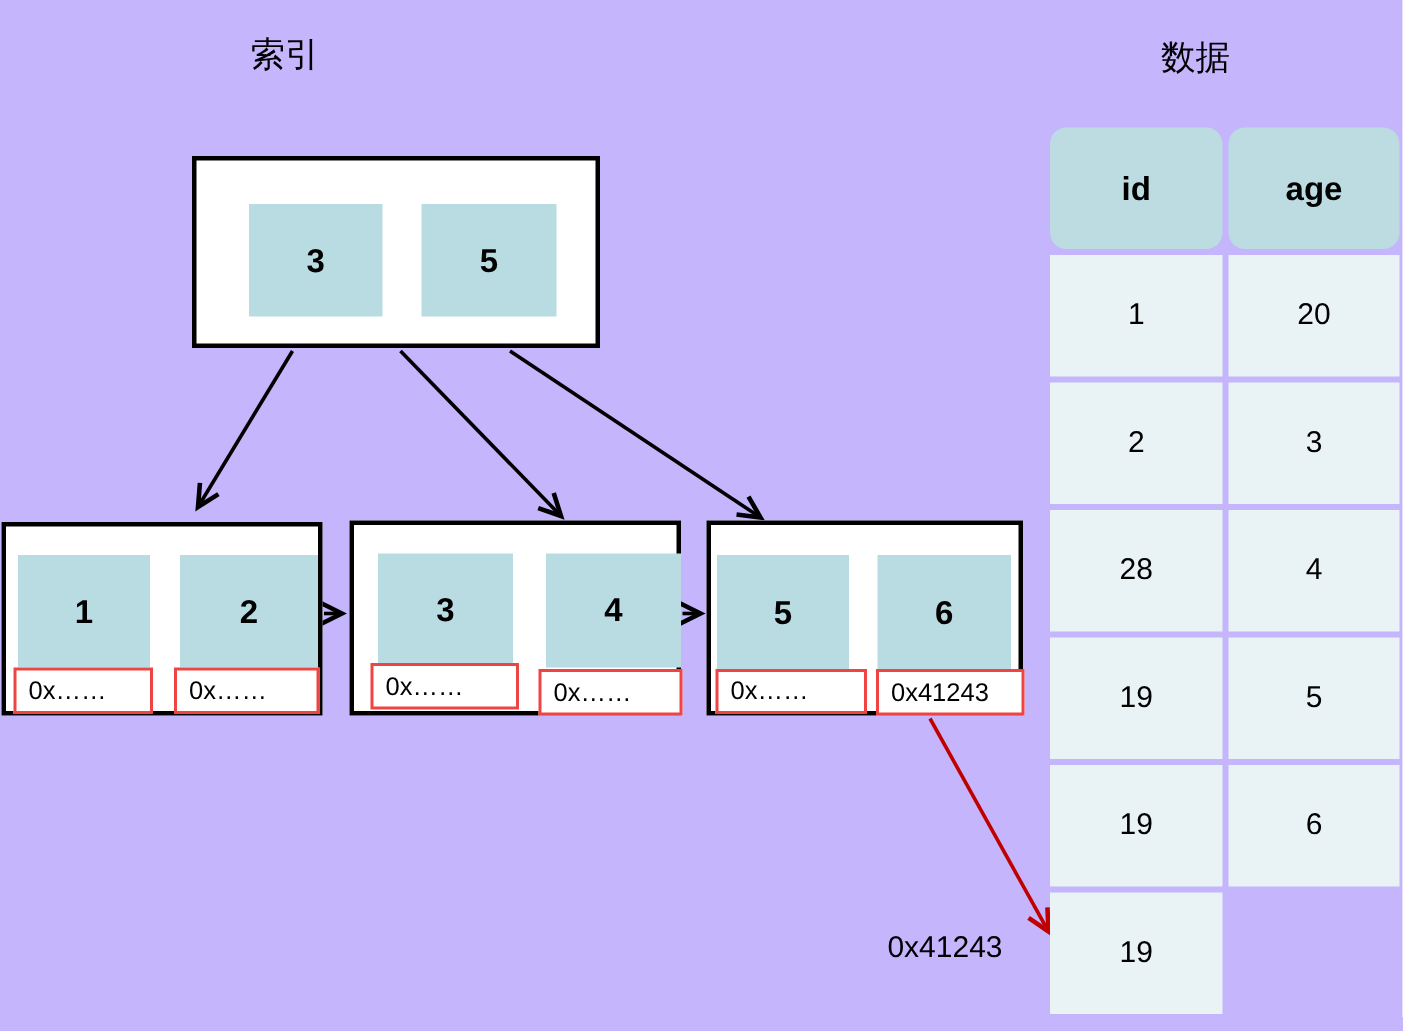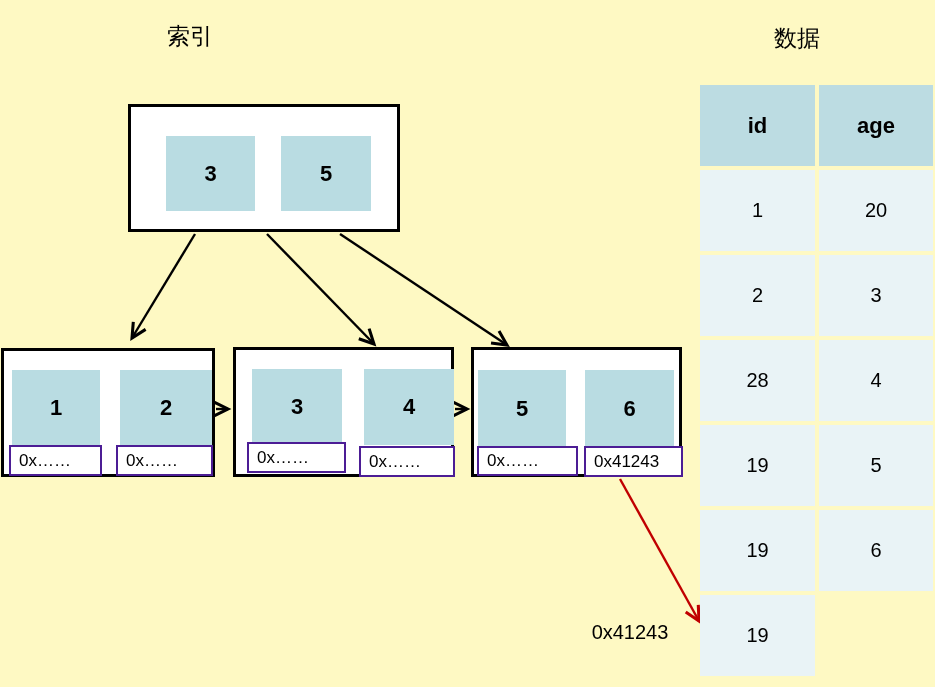--- a/index.html
+++ b/index.html
@@ -1,18 +1,18 @@
 <!DOCTYPE html>
 <html><head>
 <meta charset="utf-8">
 <style>
   * { box-sizing: border-box; margin: 0; padding: 0; }
   html, body { width: 935px; height: 687px; background: #ffffff; overflow: hidden; }
   body { font-family: "Liberation Sans", "DejaVu Sans", sans-serif; color: #000; }
-  .canvas { position: relative; width: 935px; height: 687px; background: #fef9c3; }
+  .canvas { position: relative; width: 935px; height: 687px; background: #c4b5fd; }
 
   .title { position: absolute; font-size: 23px; color: #000; white-space: nowrap; }
   .title-index { left: 167px; top: 21px; }
   .title-data  { left: 774px; top: 23px; }
 
   .arrows { position: absolute; left: 0; top: 0; width: 935px; height: 687px; pointer-events: none; }
 
   .node { position: absolute; background: #ffffff; border: 3px solid #000000; }
   .root-node { left: 128px; top: 104px; width: 272px; height: 128px; }
   .leaf-1 { left: 1px;   top: 348px; width: 214px; height: 129px; }
@@ -23,38 +23,38 @@
          justify-content: center; font-weight: bold; font-size: 22px; }
   .root-node .k0 { left: 35px;  top: 29px; width: 89px; height: 75px; }
   .root-node .k1 { left: 150px; top: 29px; width: 90px; height: 75px; }
   .leaf-1 .k0 { left: 8px;   top: 19px; width: 88px; height: 75px; }
   .leaf-1 .k1 { left: 116px; top: 19px; width: 92px; height: 75px; }
   .leaf-2 .k0 { left: 16px;  top: 19px; width: 90px; height: 76px; }
   .leaf-2 .k1 { left: 128px; top: 19px; width: 90px; height: 76px; }
   .leaf-3 .k0 { left: 4px;   top: 20px; width: 88px; height: 77px; }
   .leaf-3 .k1 { left: 111px; top: 20px; width: 89px; height: 77px; }
 
-  .ptr { position: absolute; background: #ffffff; border: 2px solid #4c1d95;
+  .ptr { position: absolute; background: #ffffff; border: 2px solid #ef4444;
          font-size: 17px; display: flex; align-items: center; padding-left: 8px;
          white-space: nowrap; overflow: hidden; }
   .leaf-1 .p0 { left: 5px;   top: 94px; width: 93px; height: 31px; }
   .leaf-1 .p1 { left: 112px; top: 94px; width: 97px; height: 31px; }
   .leaf-2 .p0 { left: 11px;  top: 92px; width: 99px; height: 31px; }
   .leaf-2 .p1 { left: 123px; top: 96px; width: 96px; height: 31px; }
   .leaf-3 .p0 { left: 3px;   top: 96px; width: 101px; height: 30px; }
   .leaf-3 .p1 { left: 110px; top: 96px; width: 99px; height: 31px; }
 
   .addr-label { position: absolute; left: 582px; top: 621px; width: 96px;
                 text-align: center; font-size: 20px; }
 
   .data-table { position: absolute; left: 700px; top: 85px; width: 233px;
                 display: grid; grid-template-columns: 115px 114px; gap: 4px; }
   .cell { height: 81px; display: flex; align-items: center; justify-content: center;
           font-size: 20px; }
-  .cell.hdr { background: #bcdce2; font-weight: bold; font-size: 22px; }
+  .cell.hdr { background: #bcdce2; font-weight: bold; font-size: 22px; border-radius: 11px; }
   .cell.val { background: #e9f3f6; }
 </style>
 </head>
 <body>
 
 <div class="canvas">
 
   <div class="title title-index">索引</div>
   <div class="title title-data">数据</div>
 

